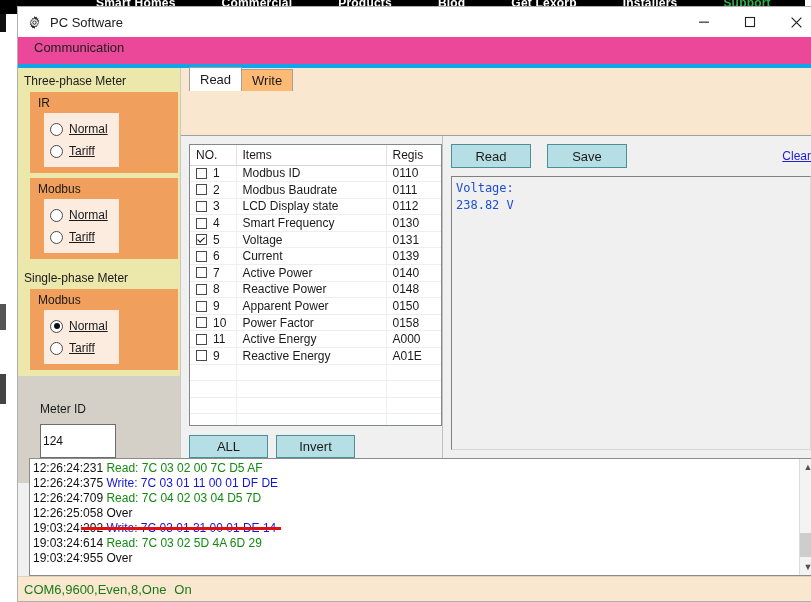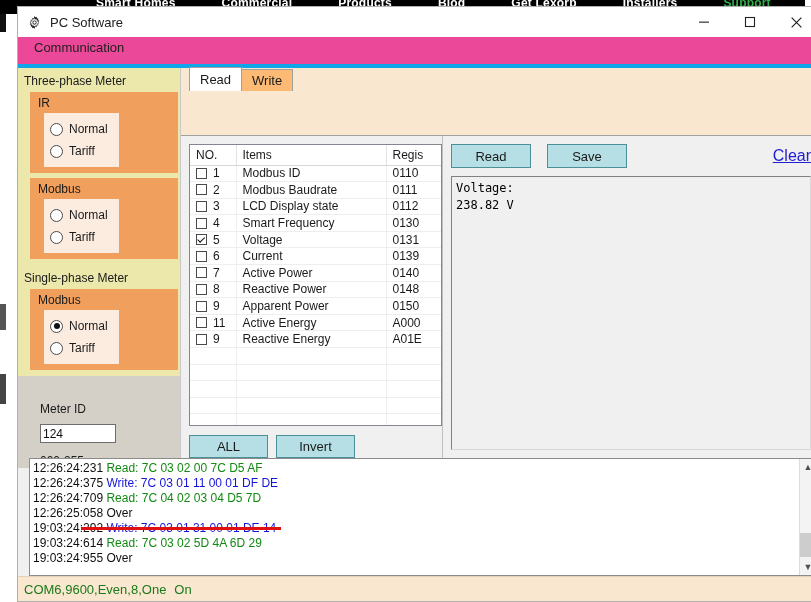--- a/index.html
+++ b/index.html
@@ -127,32 +127,32 @@
     width: 13px; height: 13px; border-radius: 50%;
     border: 1px solid #4a4a4a; background: #ffffff;
     box-sizing: border-box; margin-right: 6px;
     display: flex; align-items: center; justify-content: center;
     flex: 0 0 13px;
   }
   .radio-mark.checked::after {
     content: ""; width: 6px; height: 6px; border-radius: 50%;
     background: #101010;
   }
-  .radio-label { font-size: 12px; color: #1a1a1a; }
+  .radio-label { font-size: 12px; color: #1a1a1a; text-decoration: underline; }
 
   #sidebar-lower {
     flex: 1 1 auto; background: #d4d0c8;
     padding-top: 26px;
   }
   #sidebar-lower .field-label {
     font-size: 12px; color: #1a1a1a; padding-left: 22px;
   }
   #meter-id-input {
     margin: 8px 0 0 22px;
-    width: 76px; height: 19px;
+    width: 76px; height: 34px;
     border: 1px solid #6d6d6d; background: #ffffff;
     font-family: "Liberation Sans", sans-serif;
     font-size: 12px; color: #101010;
     padding: 0 2px; box-sizing: border-box;
   }
   #sidebar-lower .hint {
     font-size: 12px; color: #1a1a1a;
     padding-left: 22px; margin-top: 11px;
   }
 
@@ -282,32 +282,32 @@
     padding: 8px 8px 0 8px;
     display: flex; flex-direction: column;
     box-sizing: border-box;
   }
   #action-row {
     display: flex; align-items: center; gap: 16px;
     margin-bottom: 8px;
   }
   #action-row .btn { width: 80px; height: 24px; }
   #clear-link {
-    margin-left: auto; font-size: 16px; color: #2020d0;
+    margin-left: auto; font-size: 12px; color: #2020d0;
     text-decoration: underline;
   }
   #output-box {
     flex: 1 1 auto; min-height: 0;
     background: #f0f0f0;
     border: 1px solid #808080;
     border-right-color: #d8d8d8;
     border-bottom-color: #d8d8d8;
     padding: 3px 4px;
     font-family: "DejaVu Sans Mono", monospace;
-    font-size: 12px; color: #000000;
+    font-size: 12px; color: #1d4ed8;
     line-height: 17px;
     white-space: pre;
     box-sizing: border-box;
     overflow: hidden;
     margin-bottom: 8px;
   }
 
   
   #logwrap {
     flex: 0 0 auto; height: 118px;
@@ -594,20 +594,30 @@
                         <span>9</span>
                       </span>
                     </td>
                     <td>Apparent Power</td>
                     <td>0150</td>
                   </tr>
                   <tr>
                     <td>
                       <span class="no-cell">
                         <span class="cb"></span>
+                        <span>10</span>
+                      </span>
+                    </td>
+                    <td>Power Factor</td>
+                    <td>0158</td>
+                  </tr>
+                  <tr>
+                    <td>
+                      <span class="no-cell">
+                        <span class="cb"></span>
                         <span>11</span>
                       </span>
                     </td>
                     <td>Active Energy</td>
                     <td>A000</td>
                   </tr>
                   <tr>
                     <td>
                       <span class="no-cell">
                         <span class="cb"></span>

